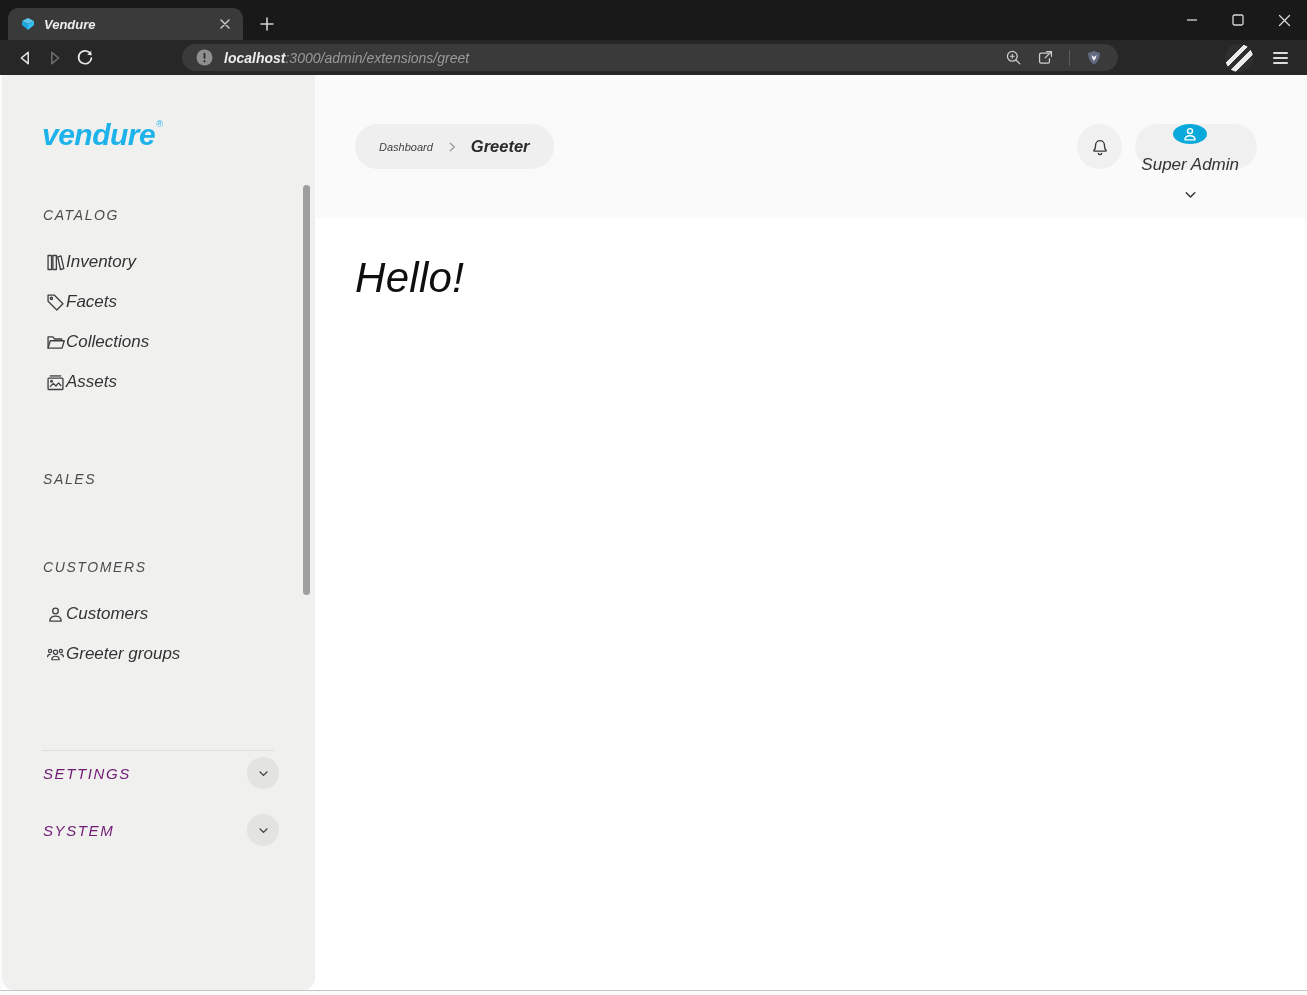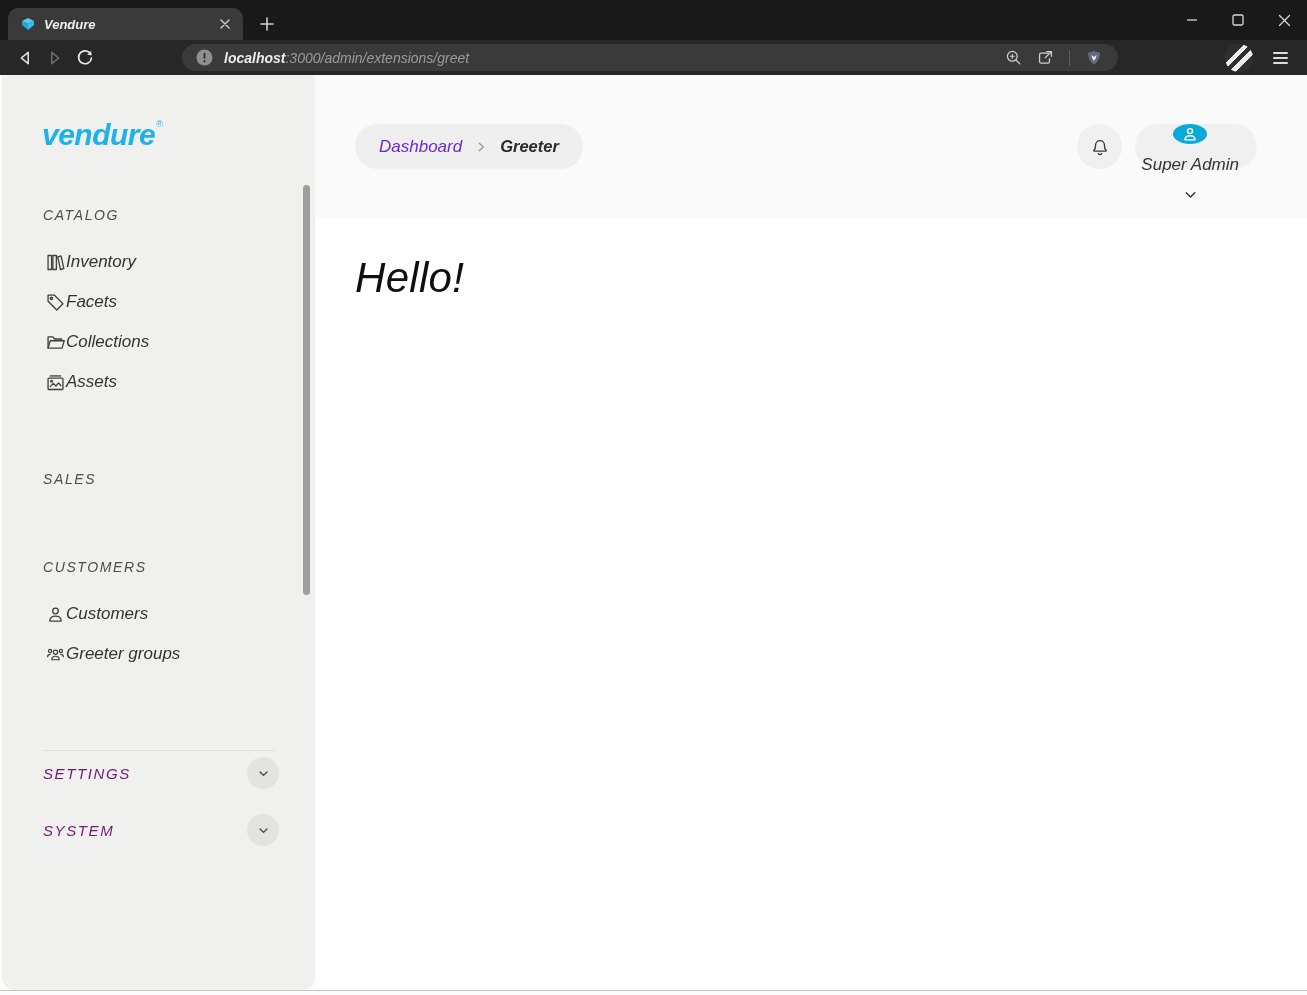--- a/index.html
+++ b/index.html
@@ -48,21 +48,21 @@
   .collapsed-row:first-of-type { margin-top:37px; }
   .collapsed-row + .collapsed-row { margin-top:13px; }
   .collapsed-label { font-size:15px; letter-spacing:1.6px; color:#701a75; }
   .chev-circle { width:32px; height:32px; border-radius:50%; background:#e3e3e2; display:flex; align-items:center; justify-content:center; }
   .side-scrollbar { position:absolute; right:5px; top:110px; width:7px; height:410px; background:#9e9e9e; border-radius:4px; cursor:grab; }
 
   
   .main { flex:1; display:flex; flex-direction:column; background:#fff; }
   .main-header { height:143px; background:#fafafa; display:flex; align-items:center; padding:0 50px 0 40px; flex:none; }
   .breadcrumb { height:45px; background:#efefef; border-radius:23px; display:flex; align-items:center; padding:0 24px; gap:12px; }
-  .crumb-parent { font-size:17px; color:#6d28d9; cursor:pointer; }
+  .crumb-parent { font-size:11px; color:#404040; cursor:pointer; }
   .crumb-current { font-size:16.5px; font-weight:700; color:#2b2b2b; }
   .header-spacer { flex:1; }
   .bell-btn { width:45px; height:45px; border-radius:50%; background:#f0f0f0; display:flex; align-items:center; justify-content:center; cursor:pointer; margin-right:13px; }
   .user-pill { height:45px; background:#f0f0f0; border-radius:23px; display:flex; align-items:center; gap:11px; padding:0 18px 0 6px; cursor:pointer;flex-direction:column; }
   .avatar { width:34px; height:34px; border-radius:50%; background:#0aa9db; display:flex; align-items:center; justify-content:center; }
   .user-name { font-size:17px; color:#333; }
   .content { padding:36px 0 0 40px; }
   .hello { font-size:42px; font-weight:300; color:#0f0f0f; letter-spacing:0.3px; }
 </style>
 </head>

